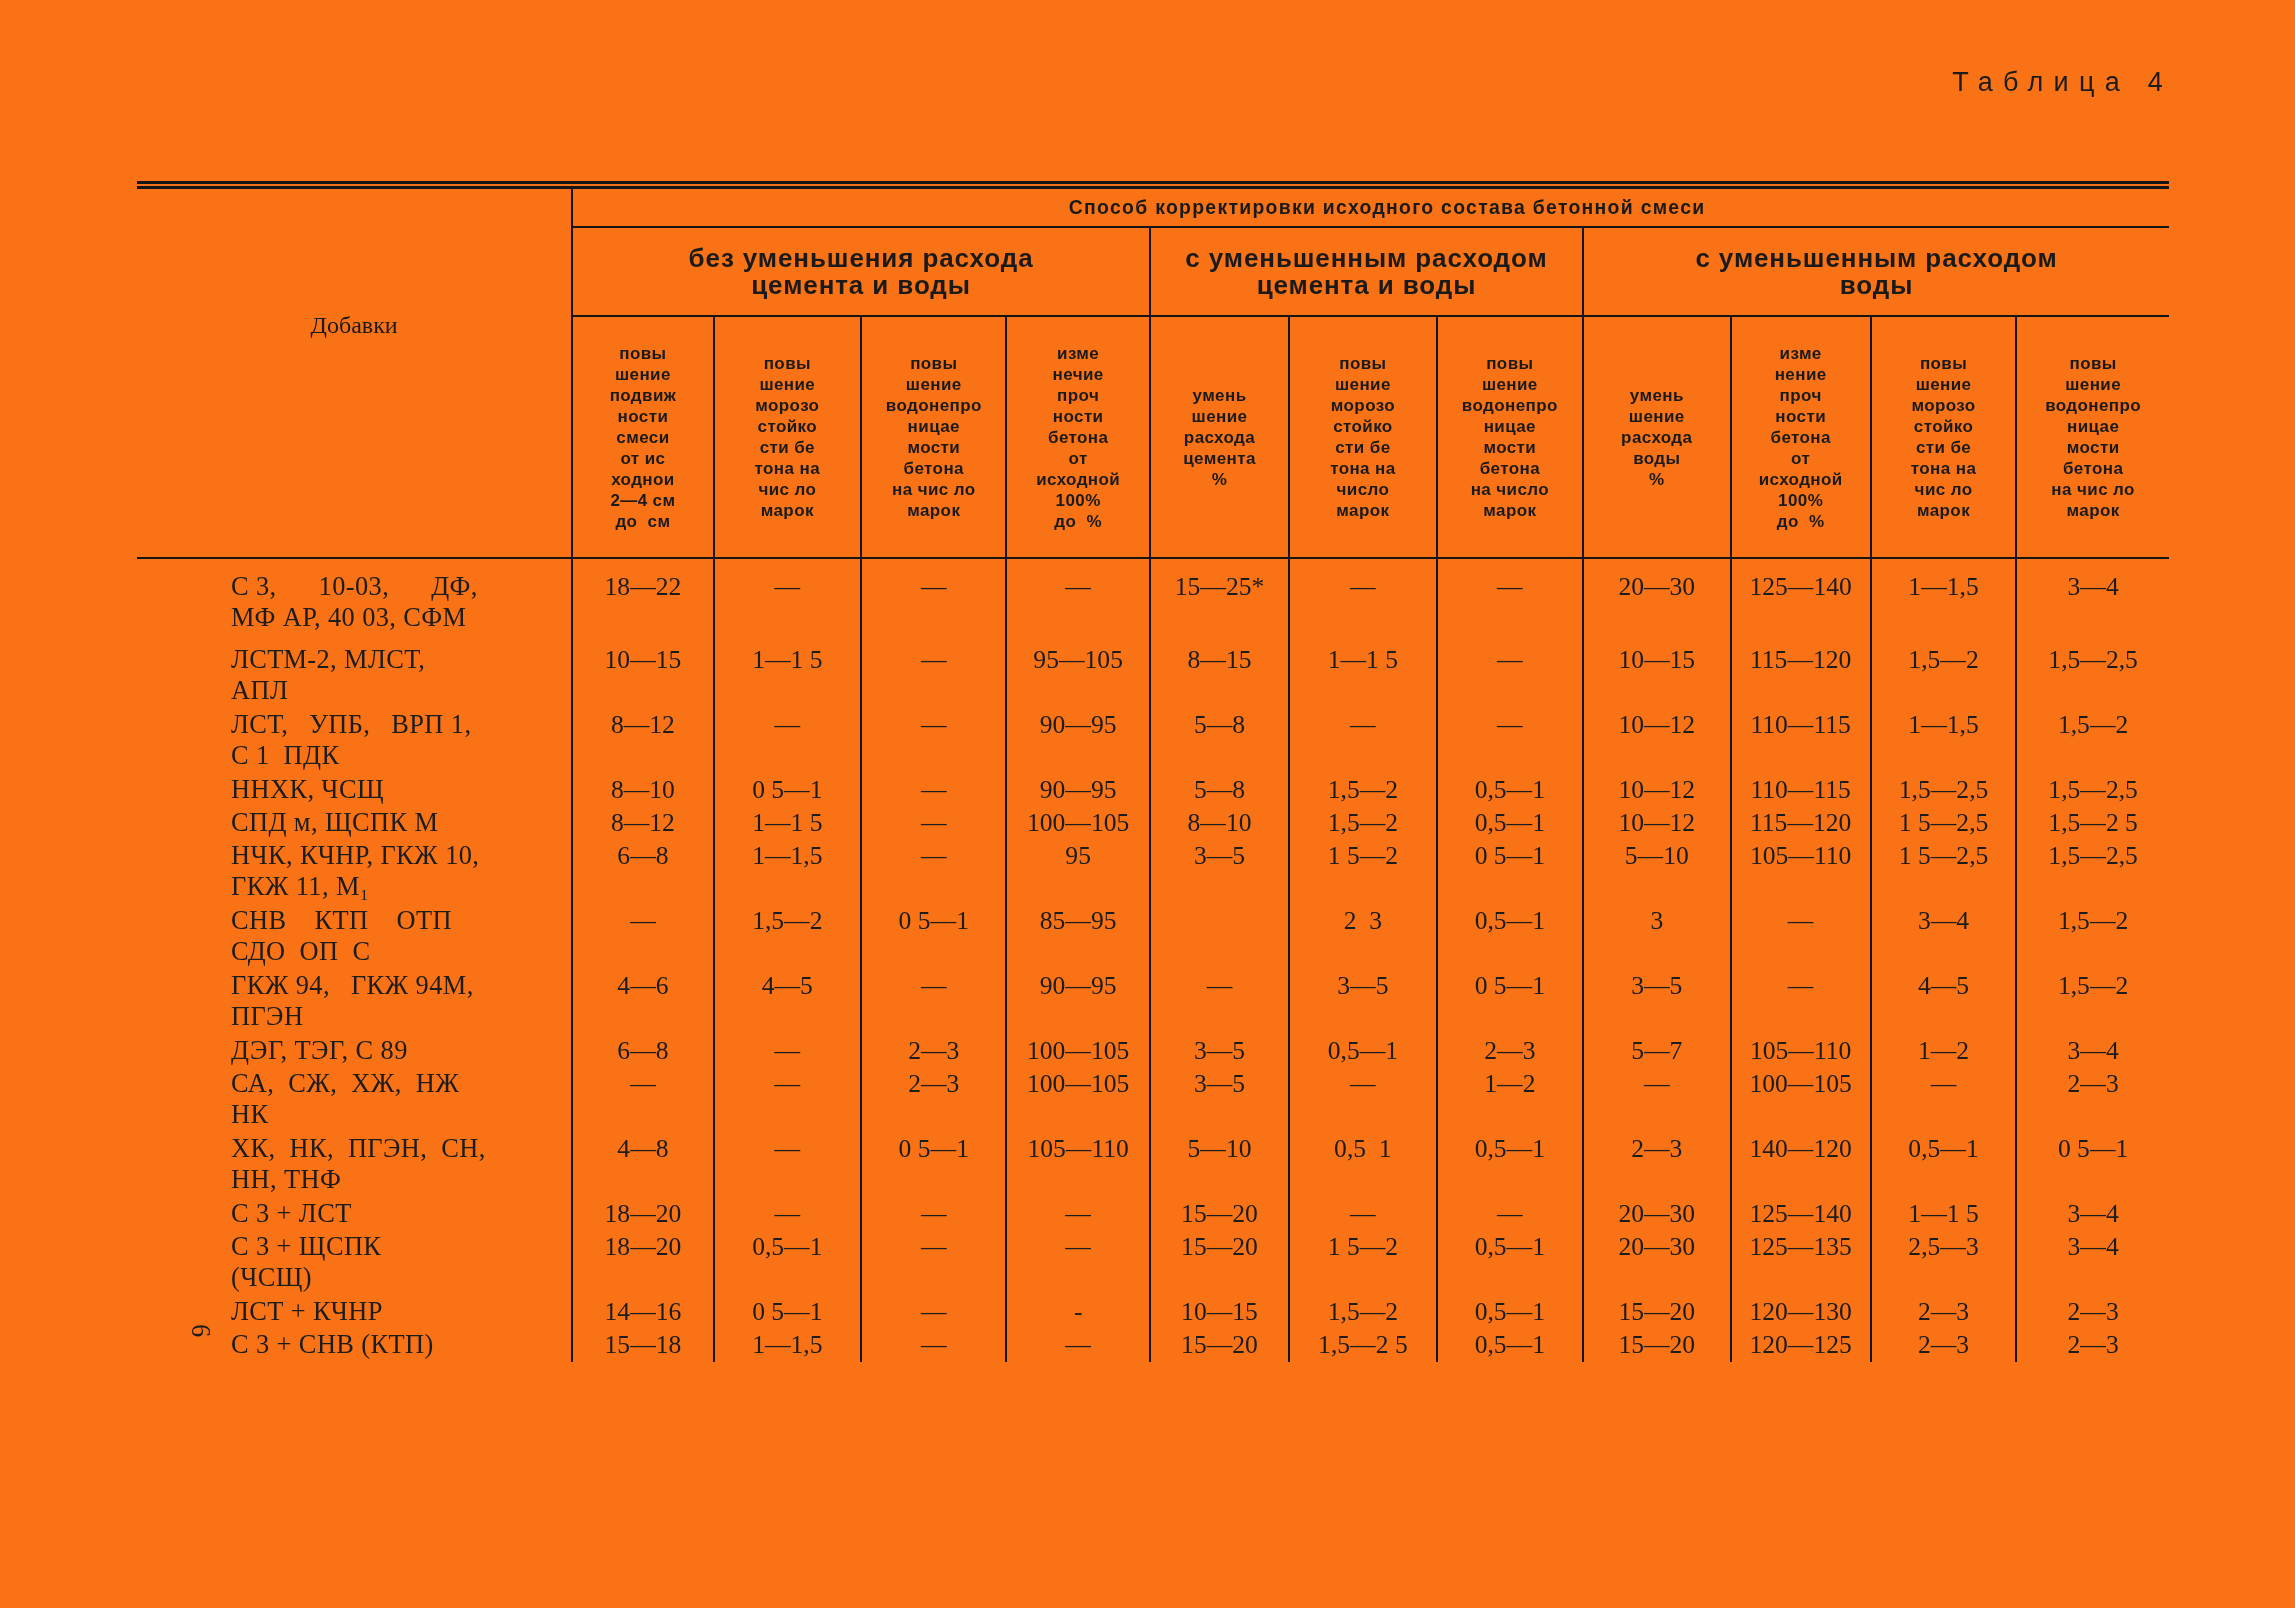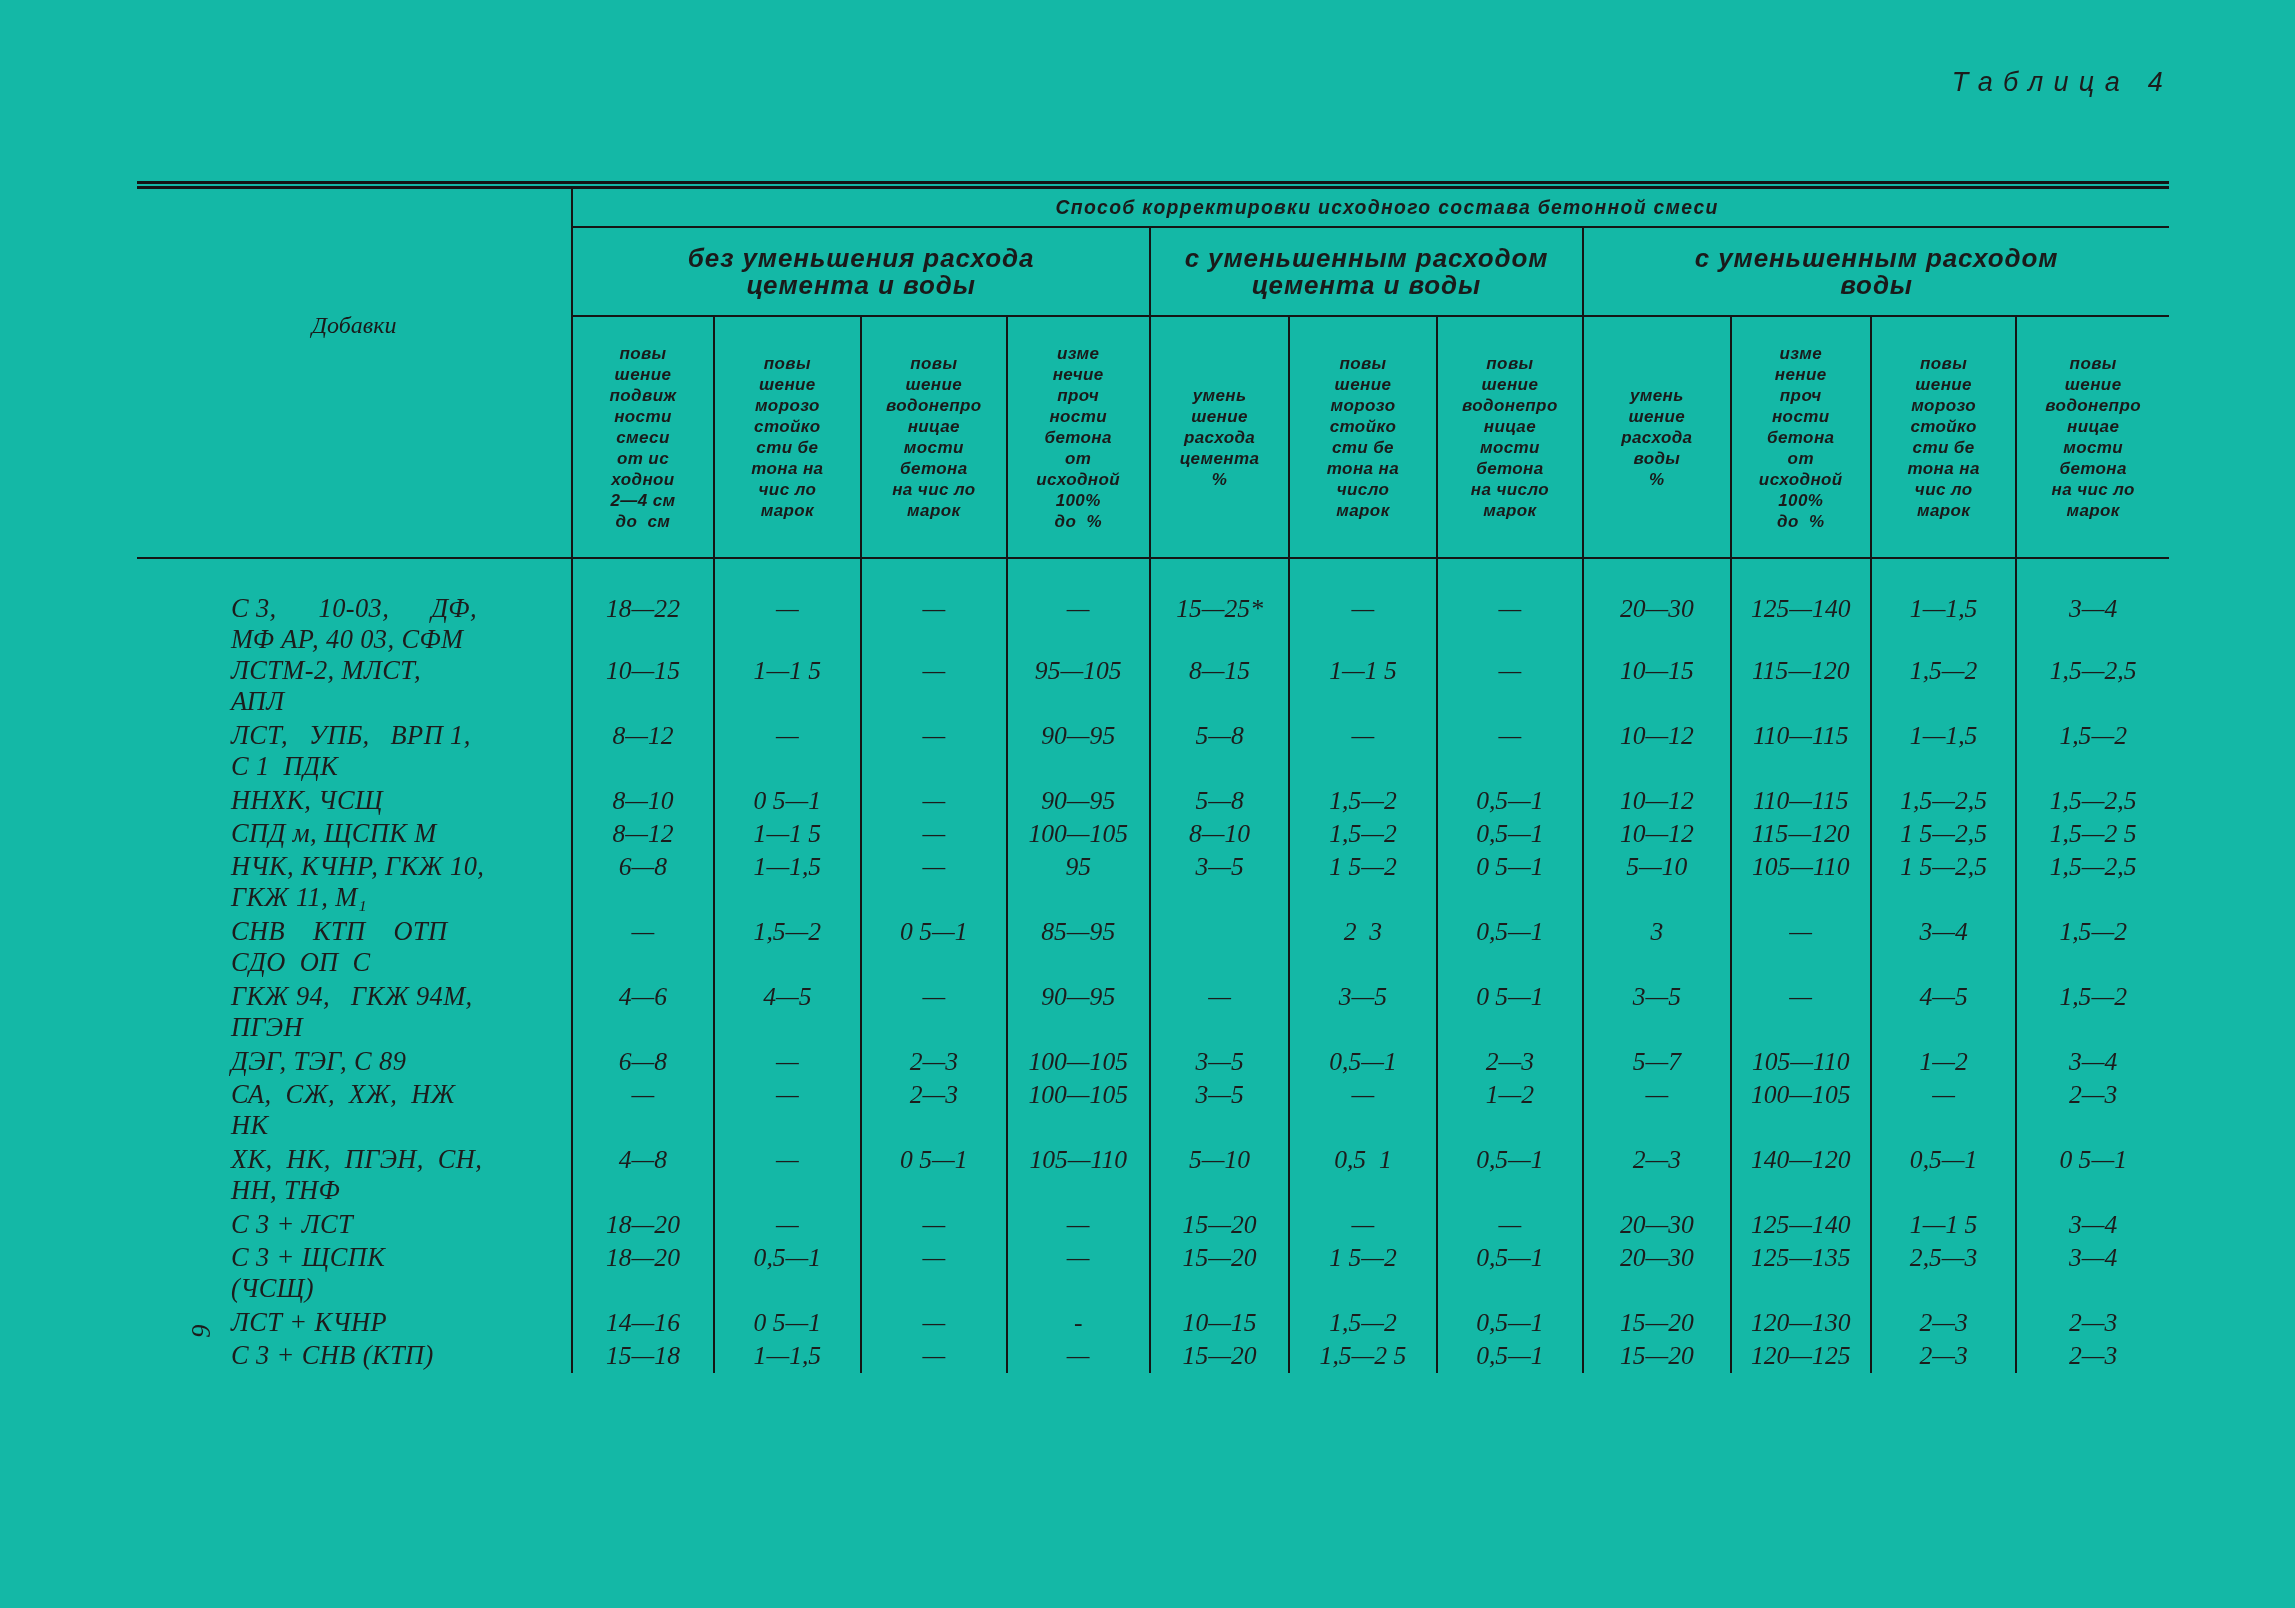--- a/index.html
+++ b/index.html
@@ -1,23 +1,22 @@
 <!DOCTYPE html>
 <html style="font-size:14px"><head>
 <meta charset="utf-8">
 <style>
   html,body{margin:0;padding:0;background:#e8e8e8;}
   .page{
     position:relative;
     width:2295px;height:1609px;
-    background:#14b8a6;
+    background:#f97316;
     color:#1c1c1c;
     font-family:"Liberation Serif", serif;
     overflow:hidden;
-    font-style:italic;
   }
   .doc-title{
     position:absolute;
     top:67px;right:122px;
     font-size:27px;
     letter-spacing:0.38em;
     white-space:pre;
     font-family:"Liberation Sans", sans-serif;
   }
   .margin-num{
@@ -101,21 +100,21 @@
   }
   tbody td.c-name{
     text-align:left;
     padding-left:94px;
     font-size:26.4px;
     letter-spacing:0.4px;
   }
   tbody tr{height:33px;}
   tbody tr.tall{height:65px;}
   tbody tr:first-child{height:86px;}
-  tbody tr:first-child td{padding-top:34px;}
+  tbody tr:first-child td{padding-top:12px;}
 </style>
 </head>
 <body>
 
 <div class="page">
 
   <div class="doc-title">Таблица 4</div>
 
   <div class="margin-num">6</div>
 

